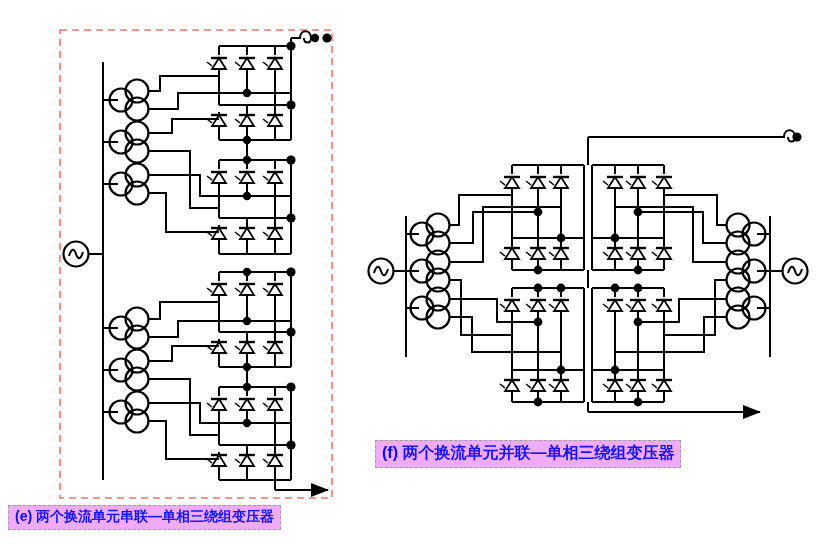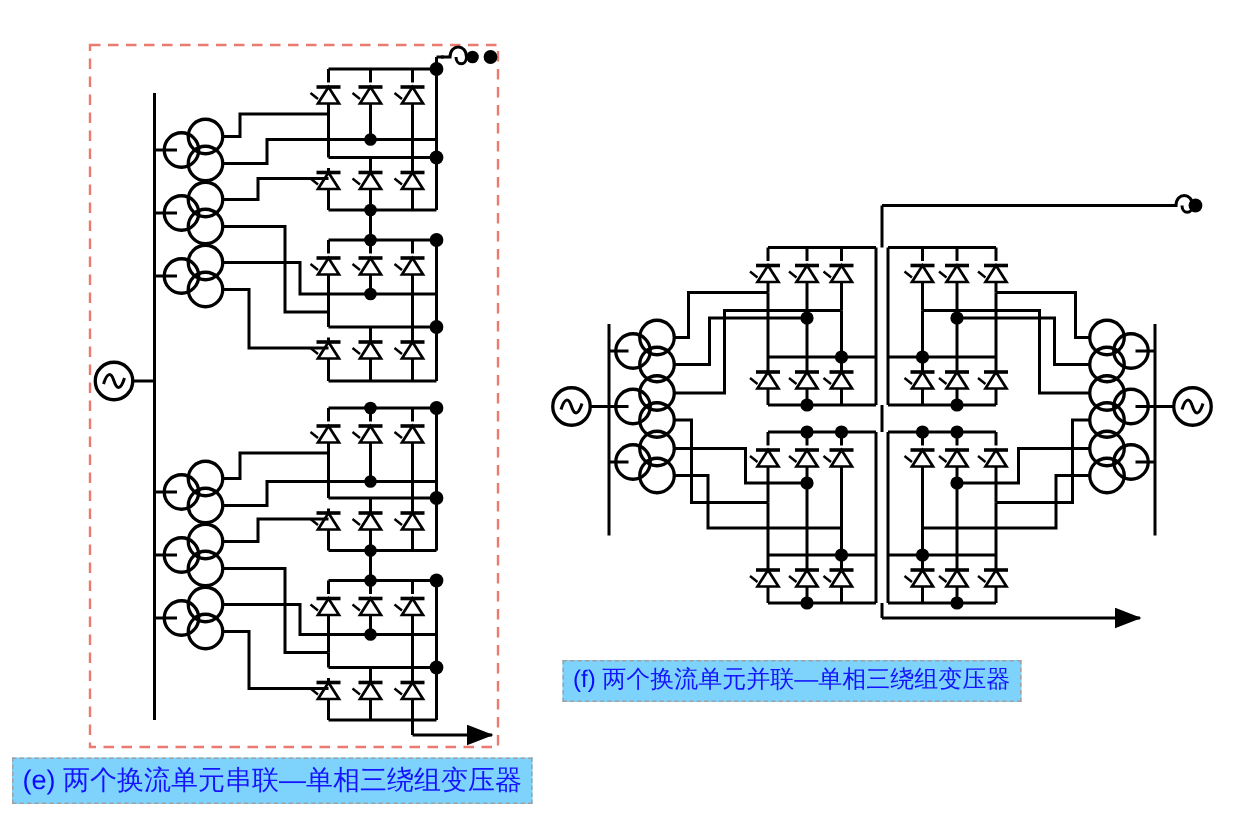--- a/index.html
+++ b/index.html
@@ -1,23 +1,23 @@
 <!DOCTYPE html>
 <html><head>
 <meta charset="utf-8">
 <style>
   html,body{margin:0;padding:0;background:#ffffff;}
   body{width:824px;height:544px;position:relative;overflow:hidden;
        font-family:"Liberation Sans","DejaVu Sans",sans-serif;}
   #stage{position:absolute;left:0;top:0;width:824px;height:544px;}
   svg{position:absolute;left:0;top:0;}
-  .caption{position:absolute;white-space:nowrap;font-weight:normal;color:#1414ff;
-           border:1px dashed #a0a0a0;padding:2px 6px 3px 6px;background:#7dd3fc;}
+  .caption{position:absolute;white-space:nowrap;font-weight:bold;color:#1414ff;
+           border:1px dashed #a0a0a0;padding:2px 6px 3px 6px;background:#f0abfc;}
   .caption .tag{color:#0a0aff;}
-  #cap-e{left:8px;top:505px;font-size:18px;letter-spacing:0px;}
+  #cap-e{left:8px;top:505px;font-size:14px;letter-spacing:0px;}
   #cap-f{left:375px;top:440px;font-size:16px;letter-spacing:0px;}
 </style>
 </head>
 <body>
 
 <div id="stage">
 
 <svg width="824" height="544" viewBox="0 0 824 544">
   <defs>
     <marker id="arrowhead" markerWidth="9" markerHeight="7" refX="8.5" refY="3.5" orient="auto">

